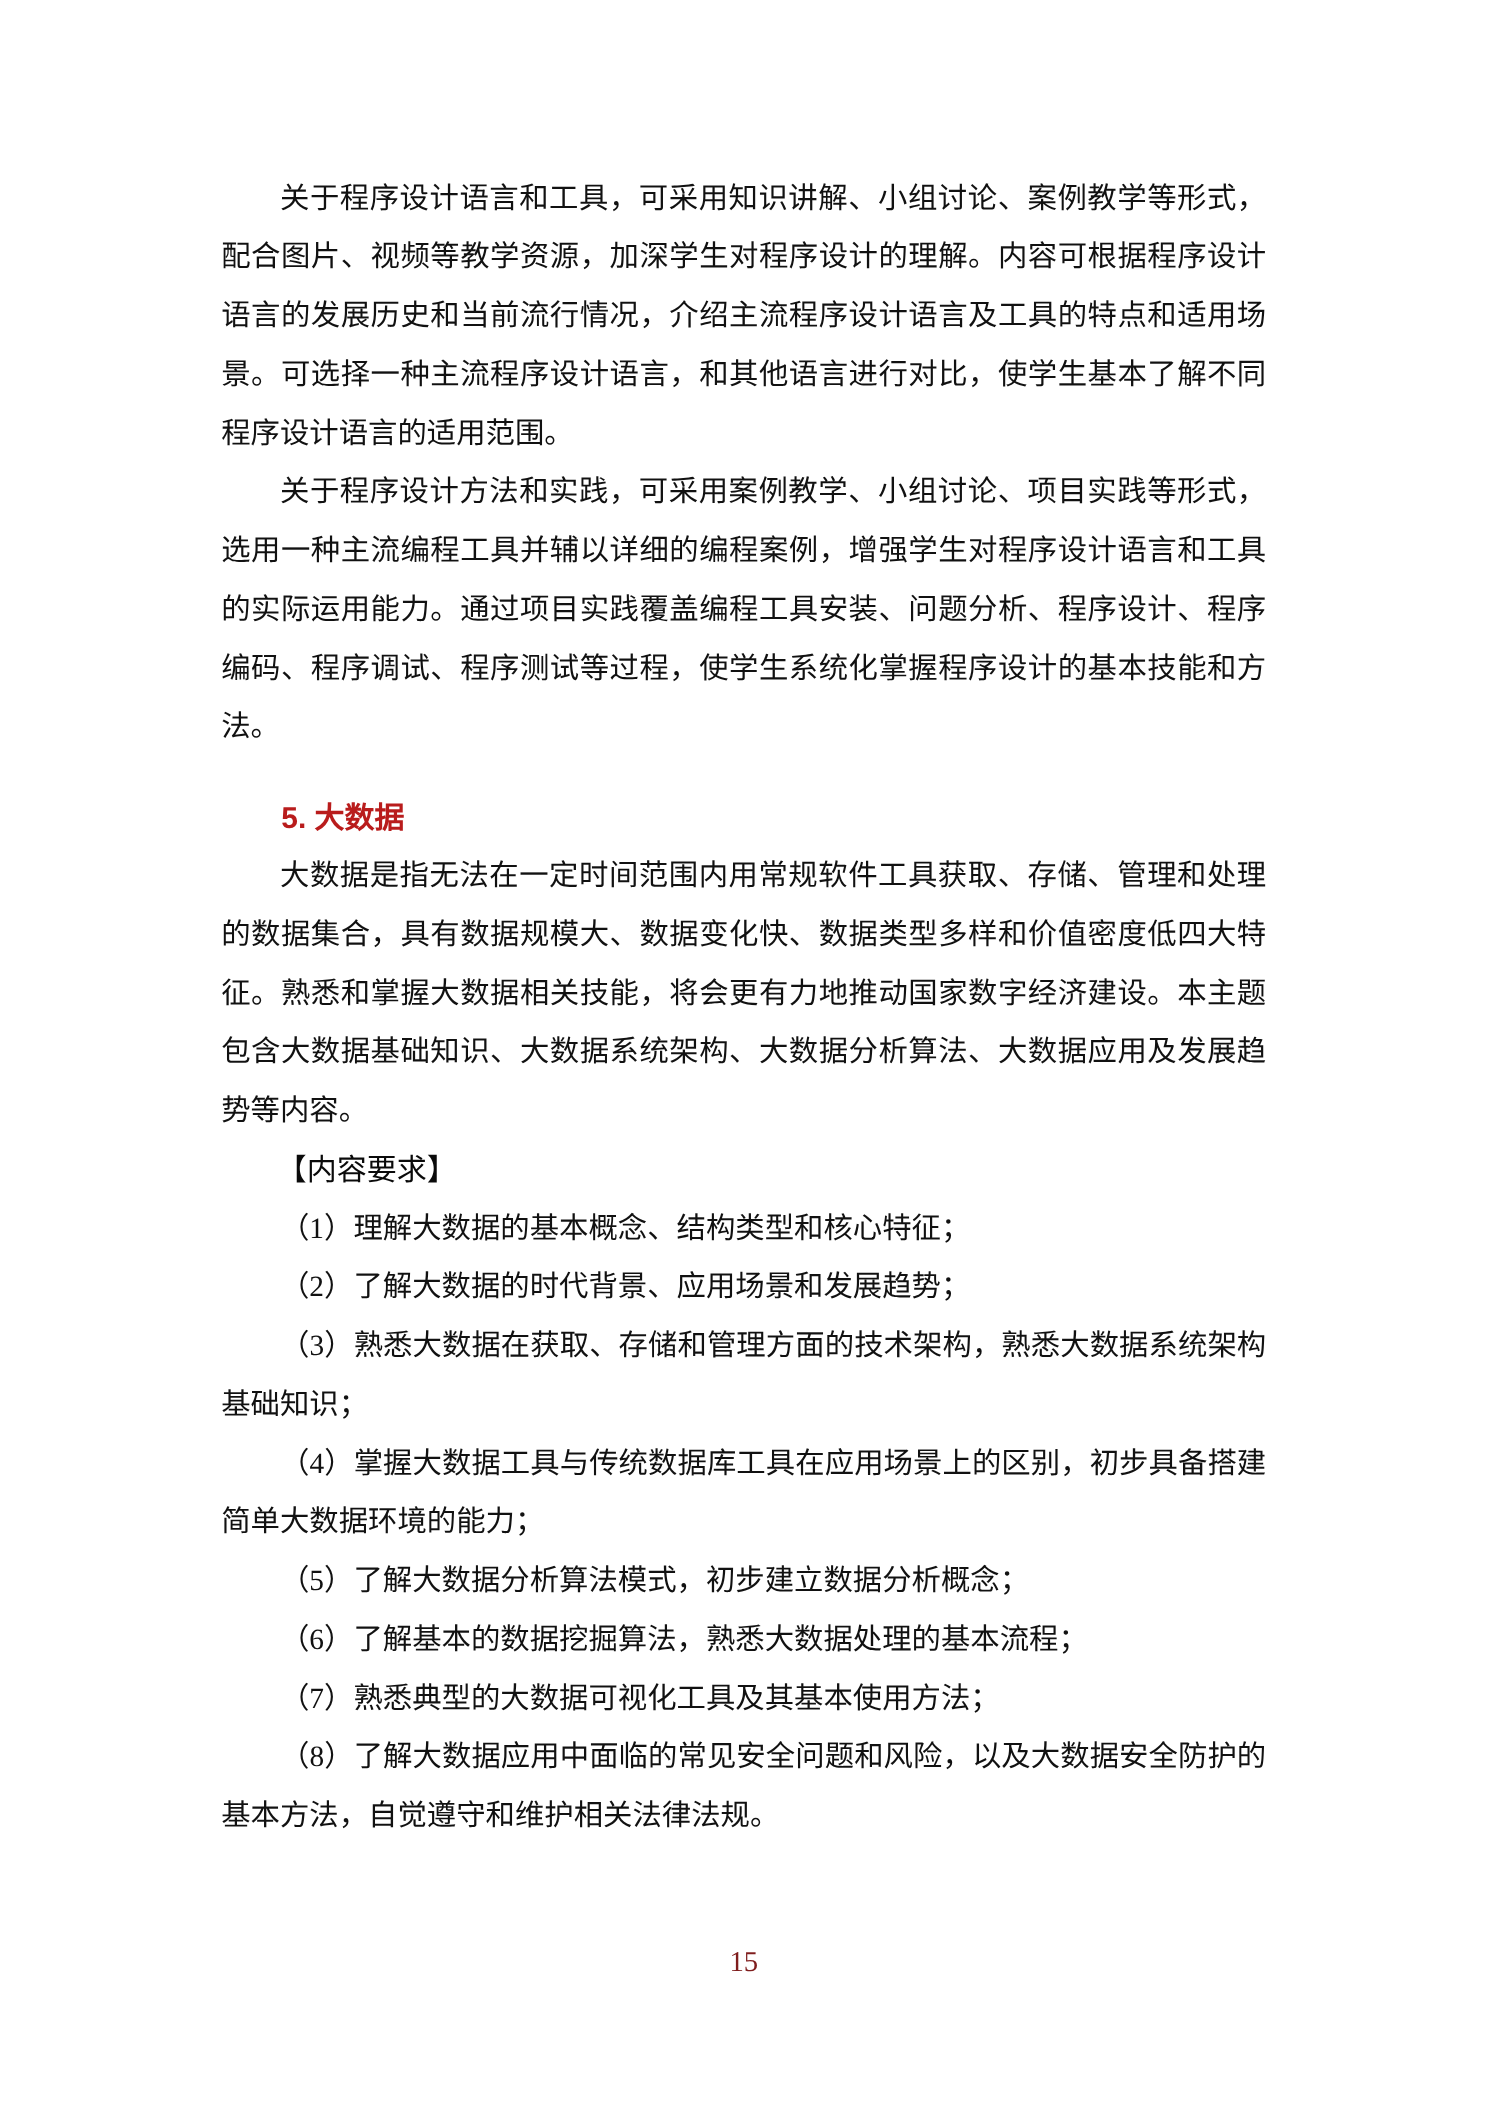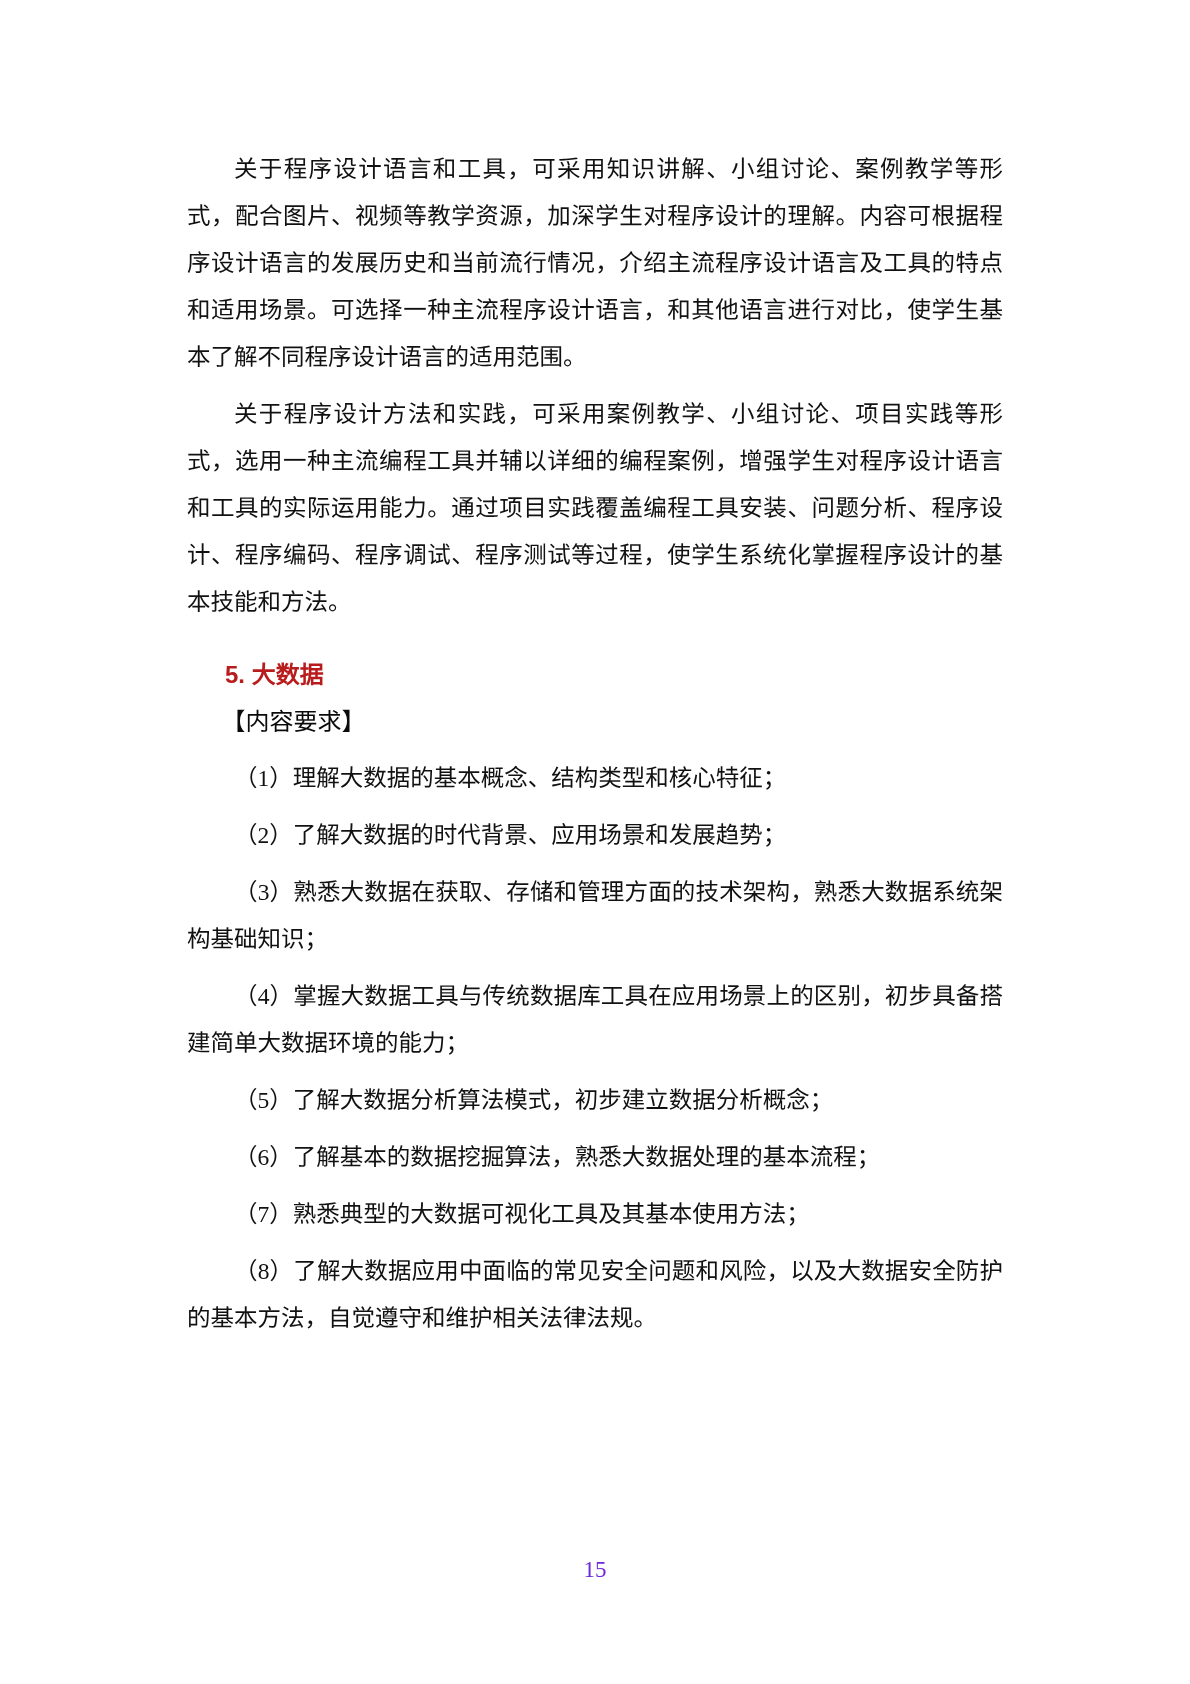--- a/index.html
+++ b/index.html
@@ -15,21 +15,21 @@
     color: #111111;
     overflow: hidden;
   }
   .content {
     position: absolute;
     left: 177px;
     top: 136px;
     width: 836px;
   }
   .body-text {
-    margin: 10px;
+    margin: 0;
     font-family: "Liberation Serif", "DejaVu Serif", serif;
     font-size: 23.5px;
     line-height: 47px;
     text-align: justify;
     text-justify: inter-ideograph;
     text-indent: 2em;
     color: #111111;
   }
   .section-heading {
     margin: 25px 0 0 0;
@@ -51,31 +51,32 @@
   }
   .page-number {
     position: absolute;
     top: 1546px;
     left: 0;
     right: 0;
     text-align: center;
     font-family: "Liberation Serif", "DejaVu Serif", serif;
     font-size: 23px;
     line-height: 47px;
-    color: #6d28d9;
+    color: #7f1d1d;
   }
 </style>
 </head>
 <body>
 
 <div class="page">
   <main class="content">
     <p class="body-text">关于程序设计语言和工具，可采用知识讲解、小组讨论、案例教学等形式，配合图片、视频等教学资源，加深学生对程序设计的理解。内容可根据程序设计语言的发展历史和当前流行情况，介绍主流程序设计语言及工具的特点和适用场景。可选择一种主流程序设计语言，和其他语言进行对比，使学生基本了解不同程序设计语言的适用范围。</p>
     <p class="body-text">关于程序设计方法和实践，可采用案例教学、小组讨论、项目实践等形式，选用一种主流编程工具并辅以详细的编程案例，增强学生对程序设计语言和工具的实际运用能力。通过项目实践覆盖编程工具安装、问题分析、程序设计、程序编码、程序调试、程序测试等过程，使学生系统化掌握程序设计的基本技能和方法。</p>
     <h2 class="section-heading">5. 大数据</h2>
+    <p class="body-text">大数据是指无法在一定时间范围内用常规软件工具获取、存储、管理和处理的数据集合，具有数据规模大、数据变化快、数据类型多样和价值密度低四大特征。熟悉和掌握大数据相关技能，将会更有力地推动国家数字经济建设。本主题包含大数据基础知识、大数据系统架构、大数据分析算法、大数据应用及发展趋势等内容。</p>
     <h3 class="req-heading">【内容要求】</h3>
     <p class="body-text">（1）理解大数据的基本概念、结构类型和核心特征；</p>
     <p class="body-text">（2）了解大数据的时代背景、应用场景和发展趋势；</p>
     <p class="body-text">（3）熟悉大数据在获取、存储和管理方面的技术架构，熟悉大数据系统架构基础知识；</p>
     <p class="body-text">（4）掌握大数据工具与传统数据库工具在应用场景上的区别，初步具备搭建简单大数据环境的能力；</p>
     <p class="body-text">（5）了解大数据分析算法模式，初步建立数据分析概念；</p>
     <p class="body-text">（6）了解基本的数据挖掘算法，熟悉大数据处理的基本流程；</p>
     <p class="body-text">（7）熟悉典型的大数据可视化工具及其基本使用方法；</p>
     <p class="body-text">（8）了解大数据应用中面临的常见安全问题和风险，以及大数据安全防护的基本方法，自觉遵守和维护相关法律法规。</p>
   </main>

